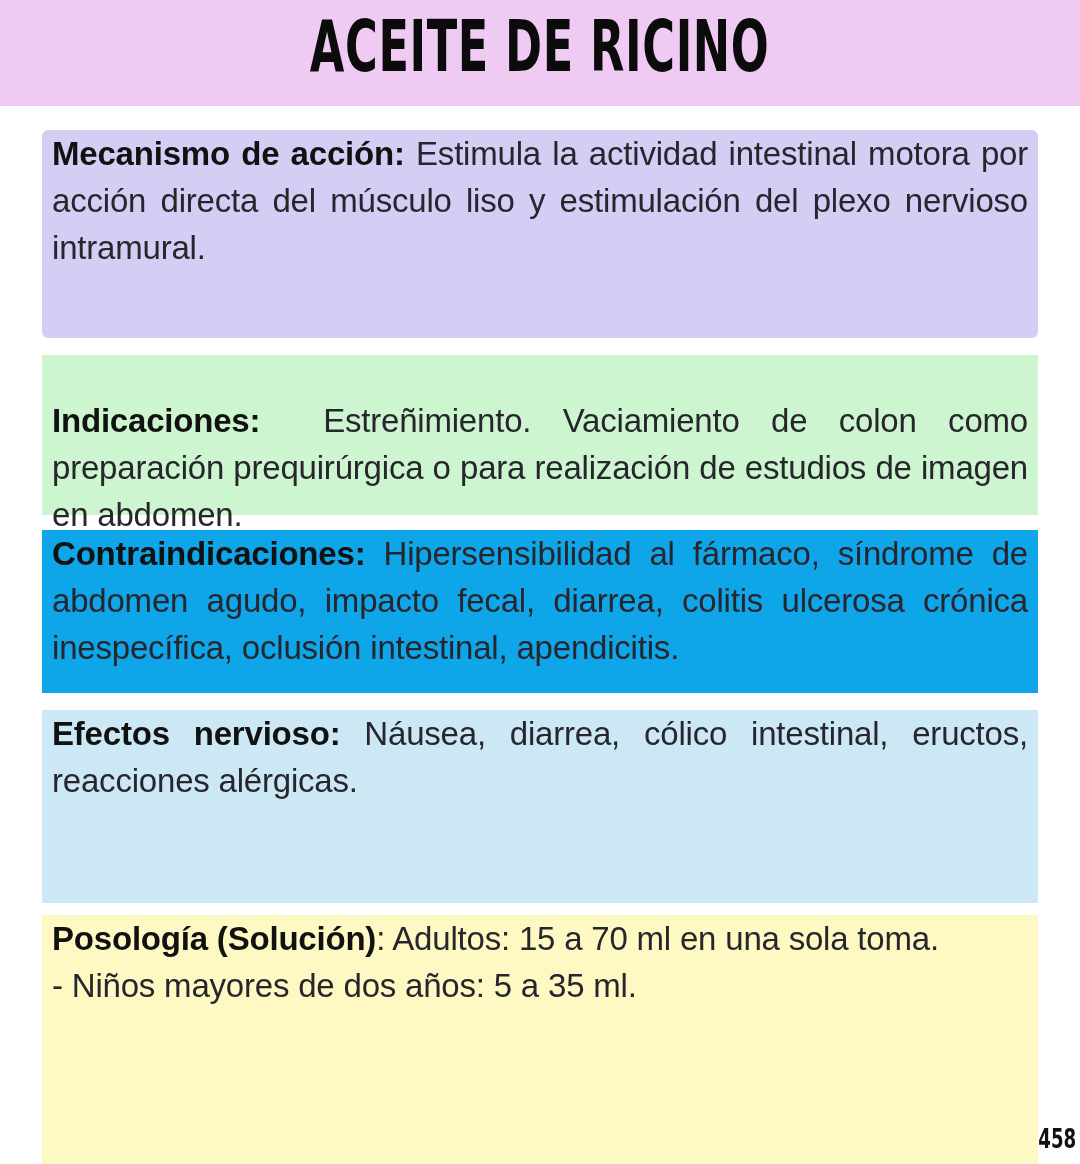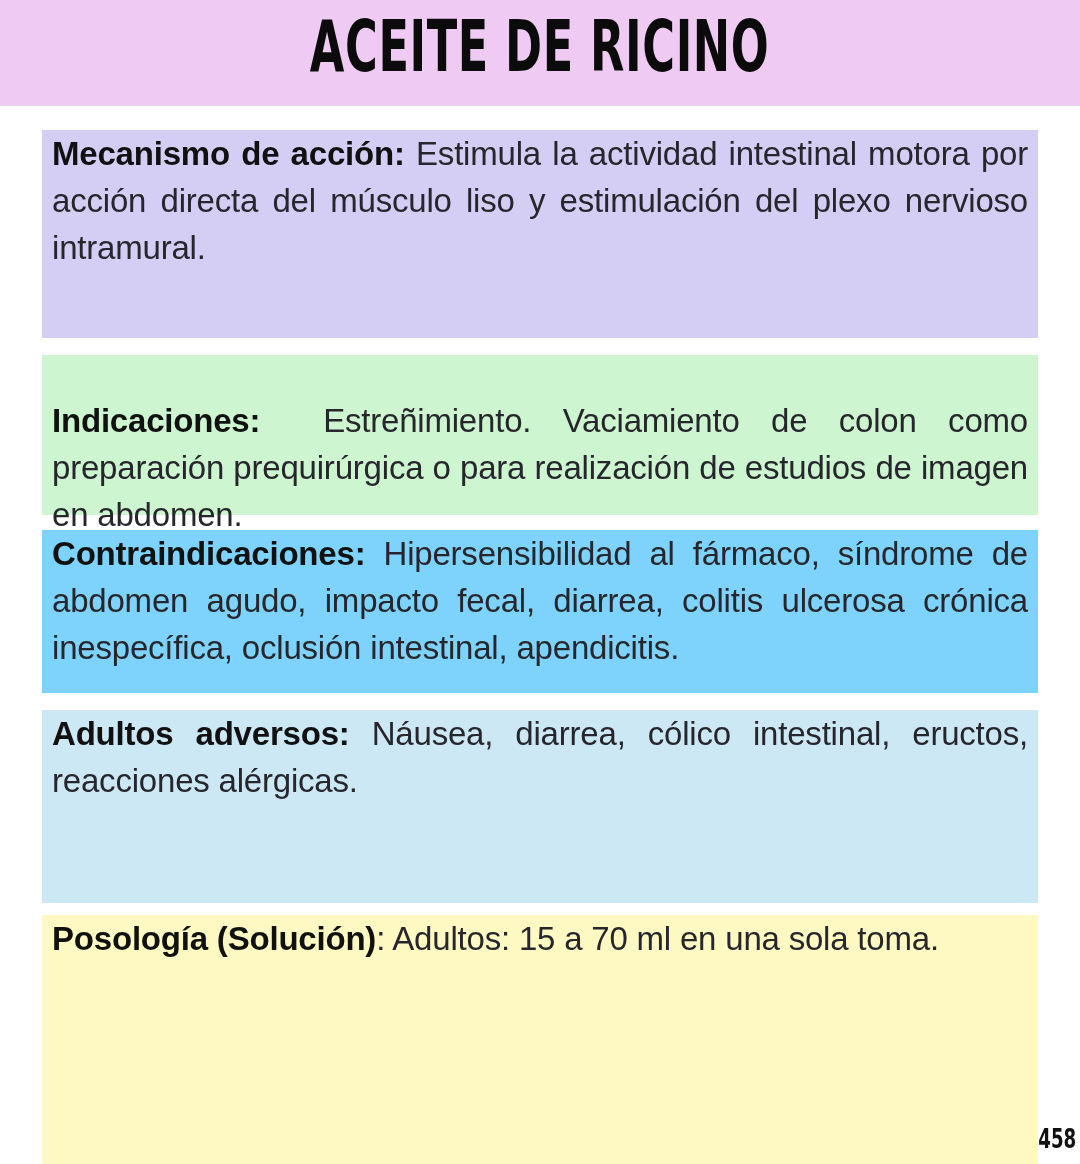--- a/index.html
+++ b/index.html
@@ -70,35 +70,36 @@
       transform-origin: right;
     }
   </style>
 </head>
 <body>
 
 <div class="header">
   <div class="title">ACEITE DE RICINO</div>
 </div>
 
-<div class="box" style="top:130px; height:208px; background:#d4cdf4;">
+<div class="box" style="top:130px; height:208px; background:#d4cdf4;border-radius:6px;">
   <p><span class="label">Mecanismo de acción:</span><span> Estimula la actividad intestinal motora por acción directa del músculo liso y estimulación del plexo nervioso intramural.</span></p>
 </div>
 
 <div class="box" style="top:355px; height:160px; background:#ccf5d0;">
   <p style="white-space:pre-wrap;margin-top:42px;"><span class="label">Indicaciones:</span><span>  Estreñimiento. Vaciamiento de colon como preparación prequirúrgica o para realización de estudios de imagen en abdomen.</span></p>
 </div>
 
-<div class="box" style="top:530px; height:163px; background:#7dd3fc;">
+<div class="box" style="top:530px; height:163px; background:#0ea5e9;">
   <p><span class="label">Contraindicaciones:</span><span> Hipersensibilidad al fármaco, síndrome de abdomen agudo, impacto fecal, diarrea, colitis ulcerosa crónica inespecífica, oclusión intestinal, apendicitis.</span></p>
 </div>
 
 <div class="box" style="top:710px; height:193px; background:#cde8f5;">
-  <p><span class="label">Adultos adversos:</span><span> Náusea, diarrea, cólico intestinal, eructos, reacciones alérgicas.</span></p>
+  <p><span class="label">Efectos nervioso:</span><span> Náusea, diarrea, cólico intestinal, eructos, reacciones alérgicas.</span></p>
 </div>
 
 <div class="box" style="top:915px; height:290px; background:#fef9c3;">
   <p>
     <span class="line"><span class="label">Posología (Solución)</span><span>: Adultos: 15 a 70 ml en una sola toma.</span></span>
+    <span class="line">- Niños mayores de dos años: 5 a 35 ml.</span>
   </p>
 </div>
 
 <div class="page-number">458</div>
 
 </body></html>

